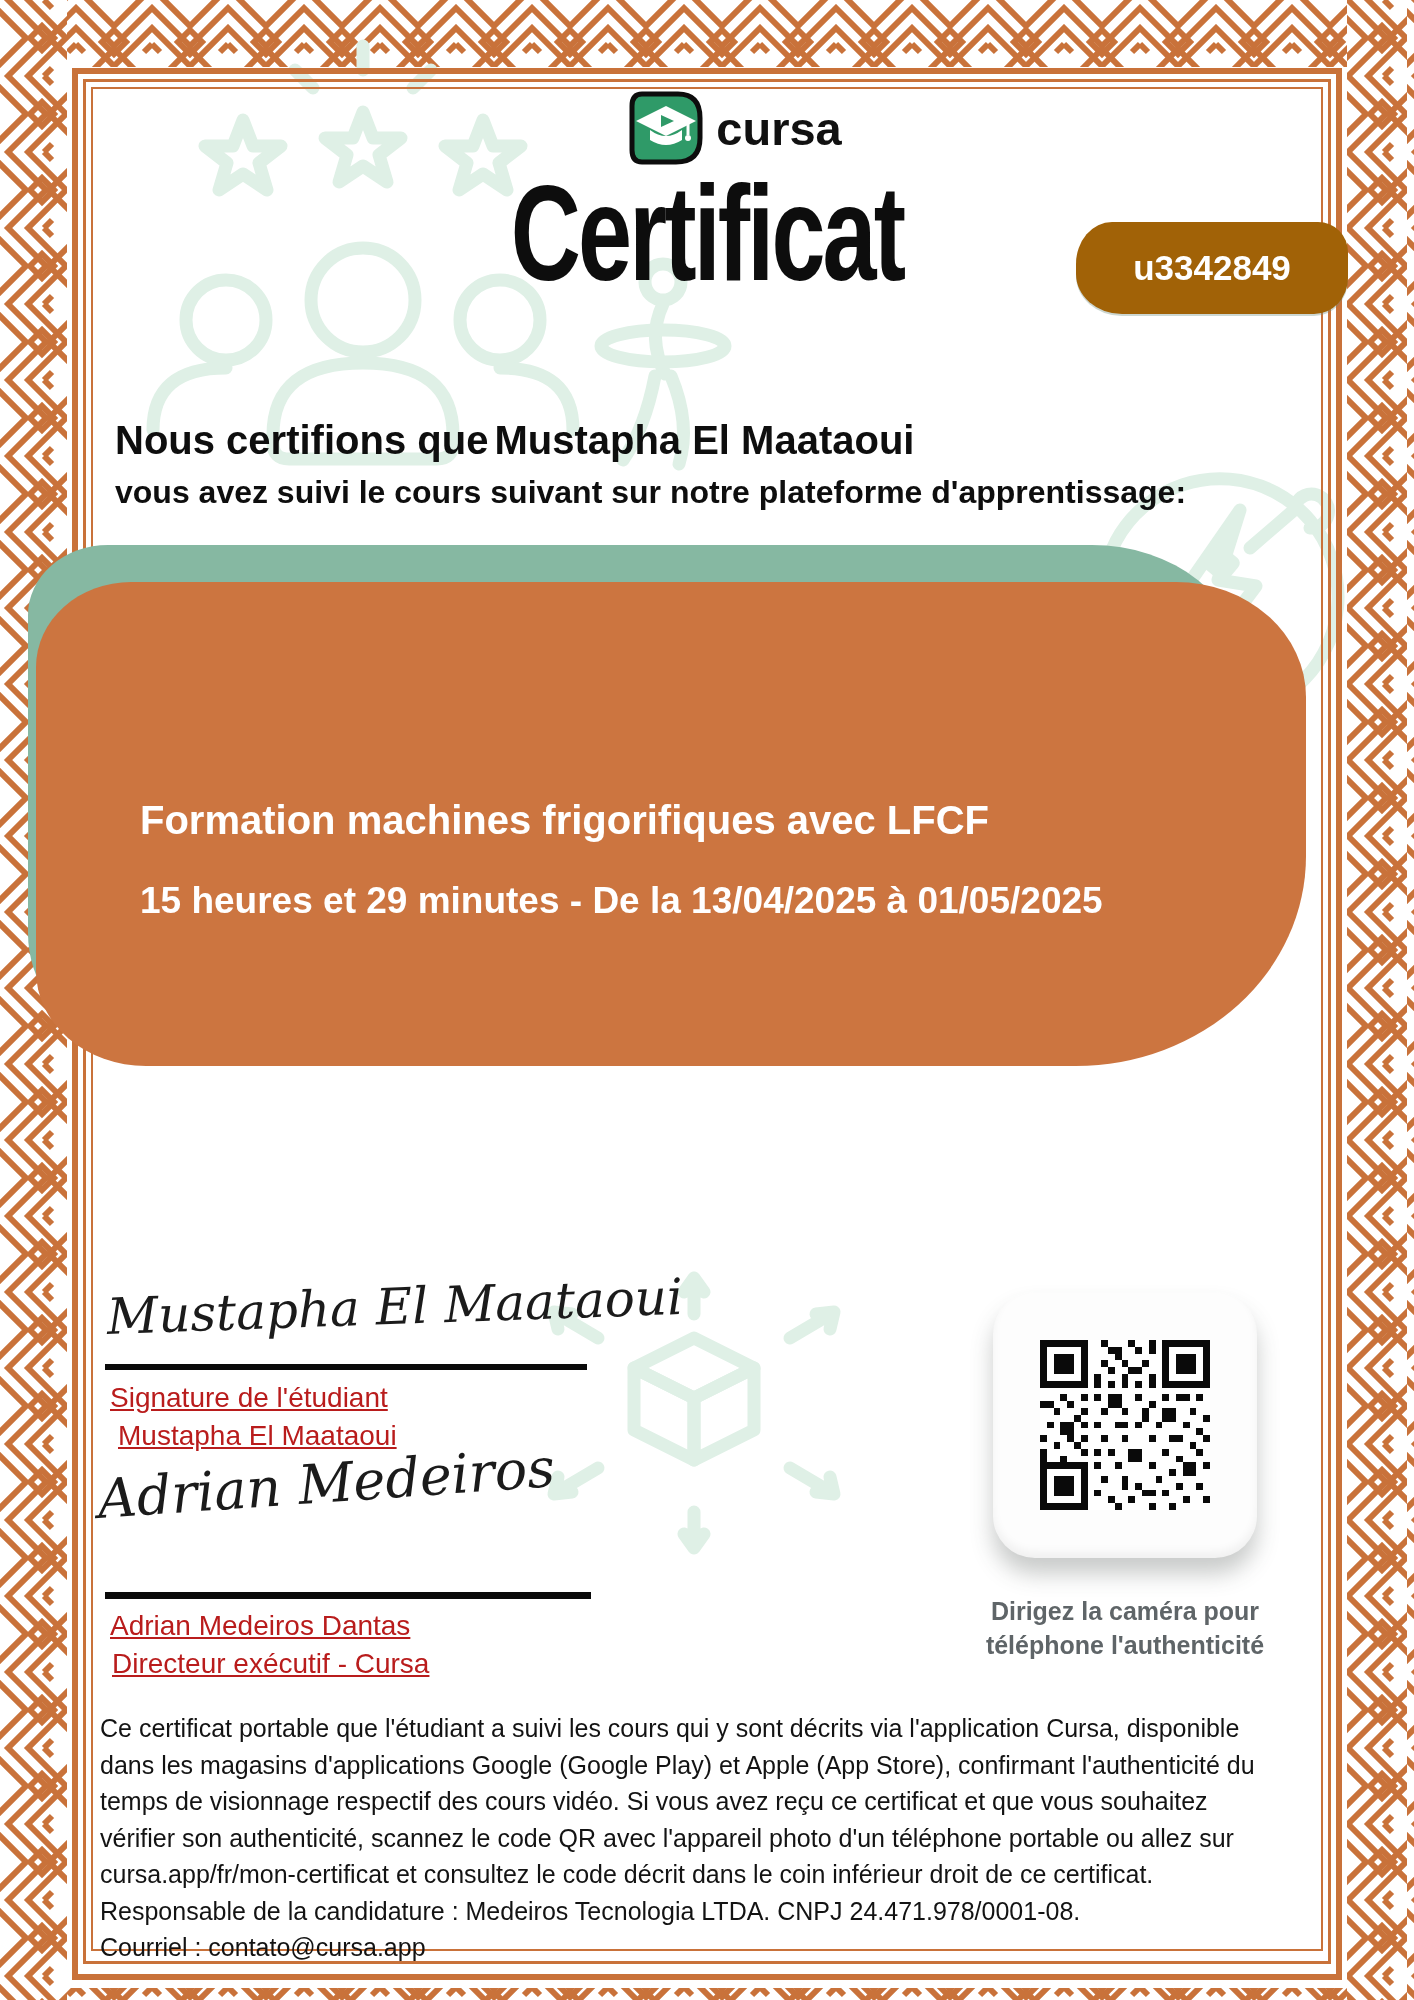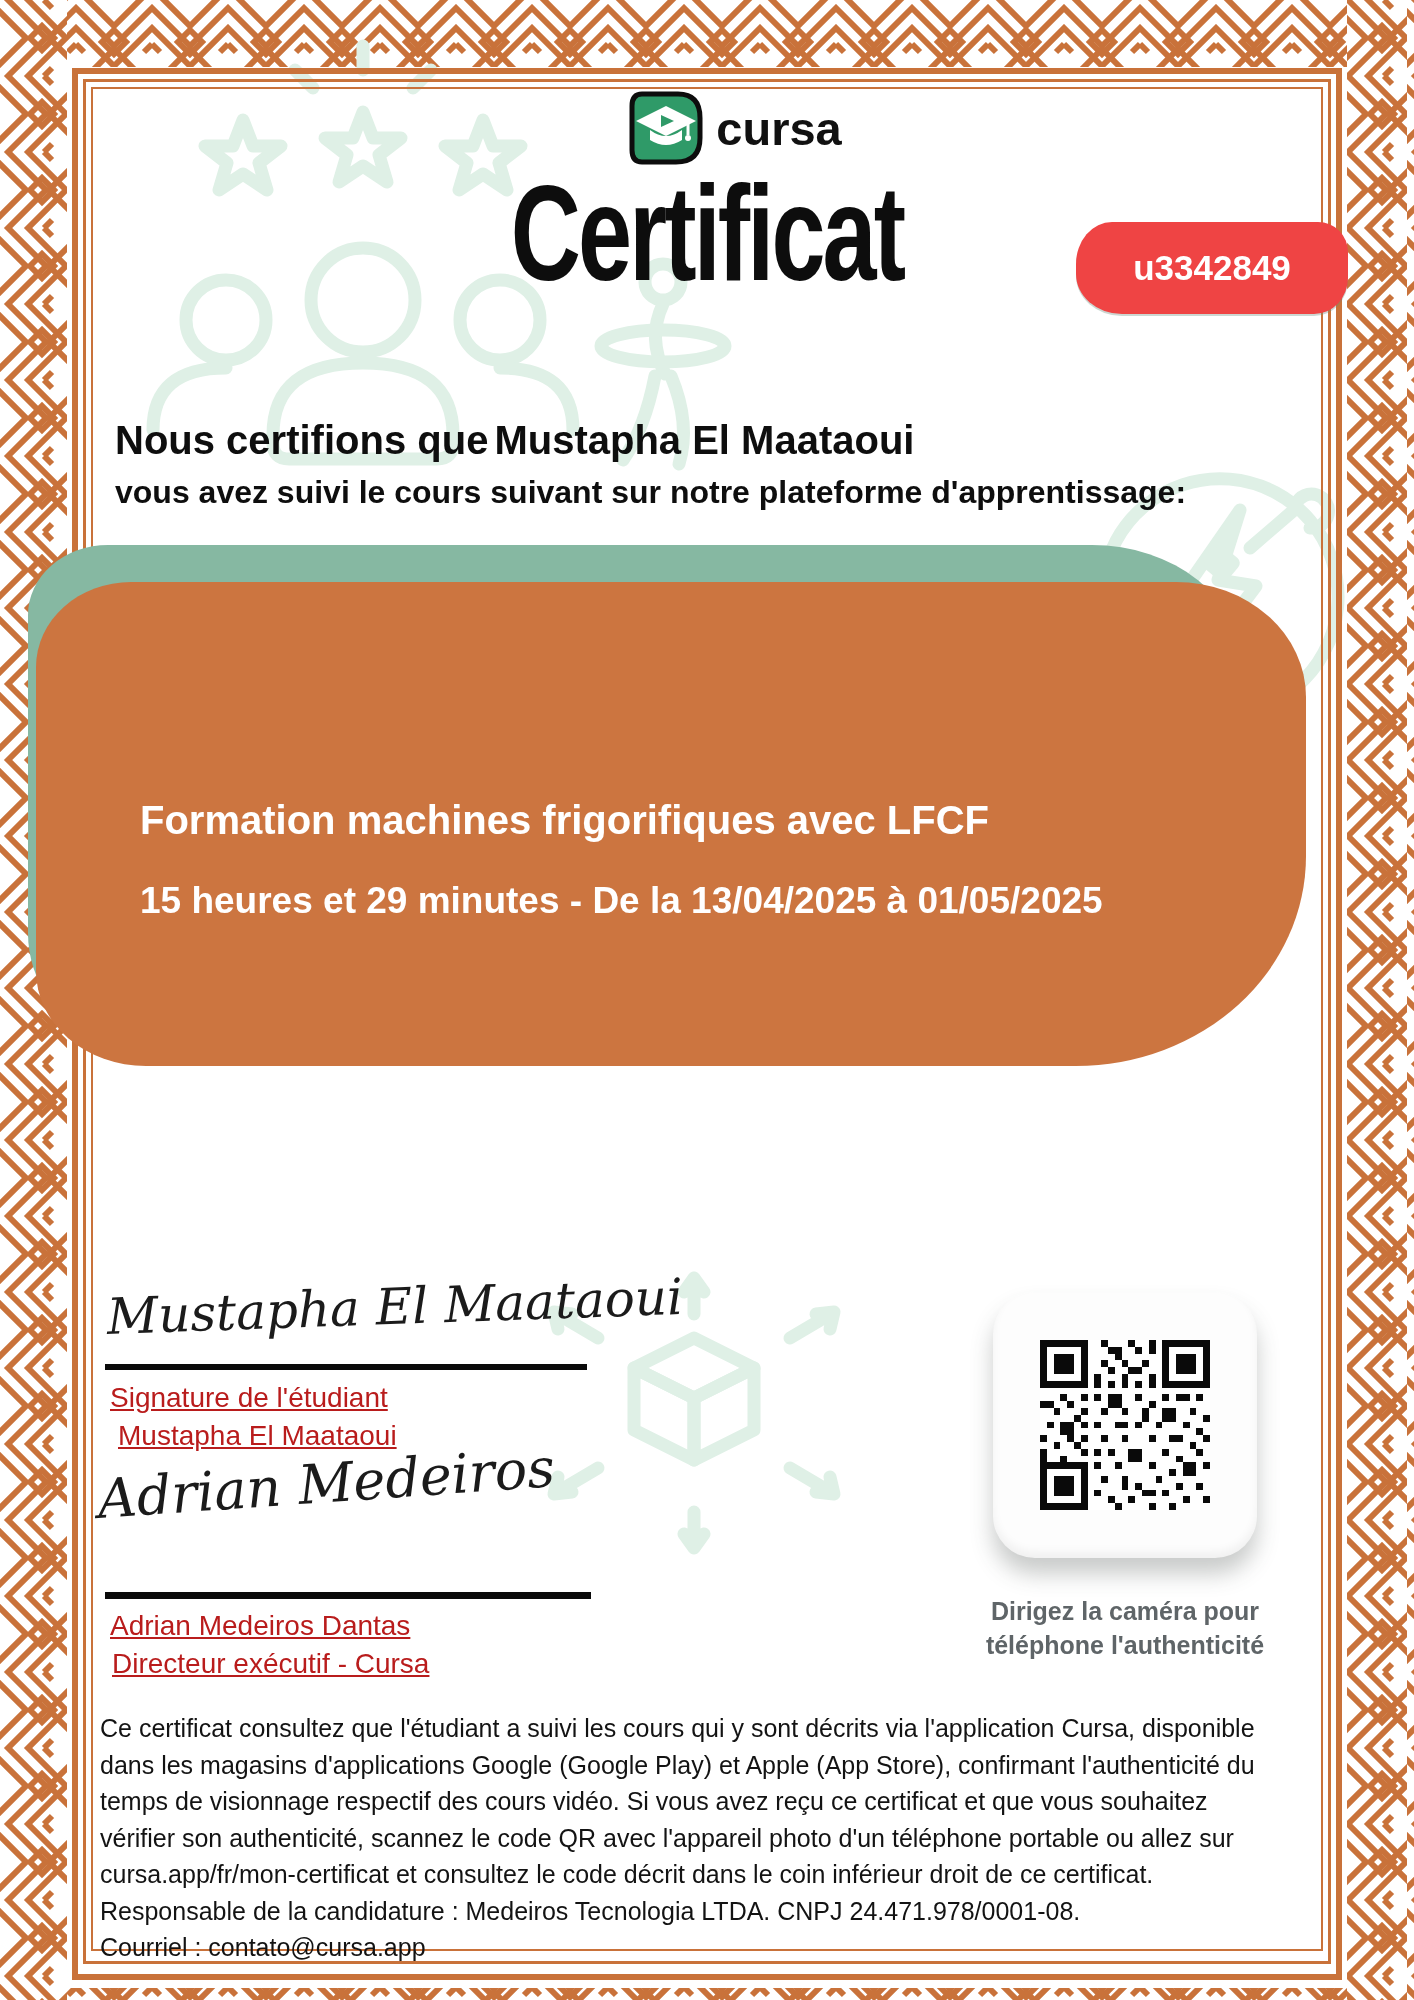--- a/index.html
+++ b/index.html
@@ -10,21 +10,21 @@
   #bg-svg{position:absolute;left:0;top:0;pointer-events:none;}
   .frame{position:absolute;pointer-events:none;border-style:solid;border-color:#C9723A;}
   .frame1{left:72px;top:68px;right:72px;bottom:20px;border-width:6px;}
   .frame2{left:83px;top:79px;right:83px;bottom:36px;border-width:3px;}
   .frame3{left:91px;top:87px;right:91px;bottom:49px;border-width:2px;}
   
   .logo-row{left:0;top:90px;width:1414px;display:flex;justify-content:center;align-items:center;gap:12px;margin-left:28px;}
   .brand{font-size:47px;font-weight:700;color:#111;letter-spacing:0px;}
   .cert-title{left:0;top:160px;width:1414px;text-align:center;font-size:135px;font-weight:800;
               letter-spacing:-4px;color:#0d0d0d;transform:scaleX(.72);transform-origin:50% 50%;line-height:1.1;}
-  .badge{left:1076px;top:222px;width:272px;height:92px;background:#ef4444;
+  .badge{left:1076px;top:222px;width:272px;height:92px;background:#a16207;
          border-radius:36px 30px 34px 46px / 42px 30px 36px 40px;
          display:flex;align-items:center;justify-content:center;
          color:#fff;font-size:35px;font-weight:700;box-shadow:0 2px 0 rgba(110,140,125,.35);}
   
   .certify1{left:115px;top:418px;font-size:40px;font-weight:700;color:#0e0e0e;white-space:nowrap;}
   .certify1 .name{font-weight:800;margin-left:6px;}
   .certify2{left:115px;top:474px;font-size:32px;font-weight:700;color:#0e0e0e;white-space:nowrap;}
   
   .teal-blob{left:28px;top:545px;width:1214px;height:478px;background:#86B8A2;
              border-radius:80px 150px 140px 70px / 70px 120px 150px 90px;}
@@ -312,20 +312,20 @@
         <rect x="19" y="24" width="1" height="1"></rect>
     </g>
   </svg>
 </div>
 <div class="abs qr-caption">
   <div>Dirigez la caméra pour</div>
   <div>téléphone l'authenticité</div>
 </div>
 
 <div class="abs footer">
-  <div>Ce certificat consultez que l'étudiant a suivi les cours qui y sont décrits via l'application Cursa, disponible</div>
+  <div>Ce certificat portable que l'étudiant a suivi les cours qui y sont décrits via l'application Cursa, disponible</div>
   <div>dans les magasins d'applications Google (Google Play) et Apple (App Store), confirmant l'authenticité du</div>
   <div>temps de visionnage respectif des cours vidéo. Si vous avez reçu ce certificat et que vous souhaitez</div>
   <div>vérifier son authenticité, scannez le code QR avec l'appareil photo d'un téléphone portable ou allez sur</div>
   <div>cursa.app/fr/mon-certificat et consultez le code décrit dans le coin inférieur droit de ce certificat.</div>
   <div>Responsable de la candidature : Medeiros Tecnologia LTDA. CNPJ 24.471.978/0001-08.</div>
   <div>Courriel : contato@cursa.app</div>
 </div>
 
 </body></html>

